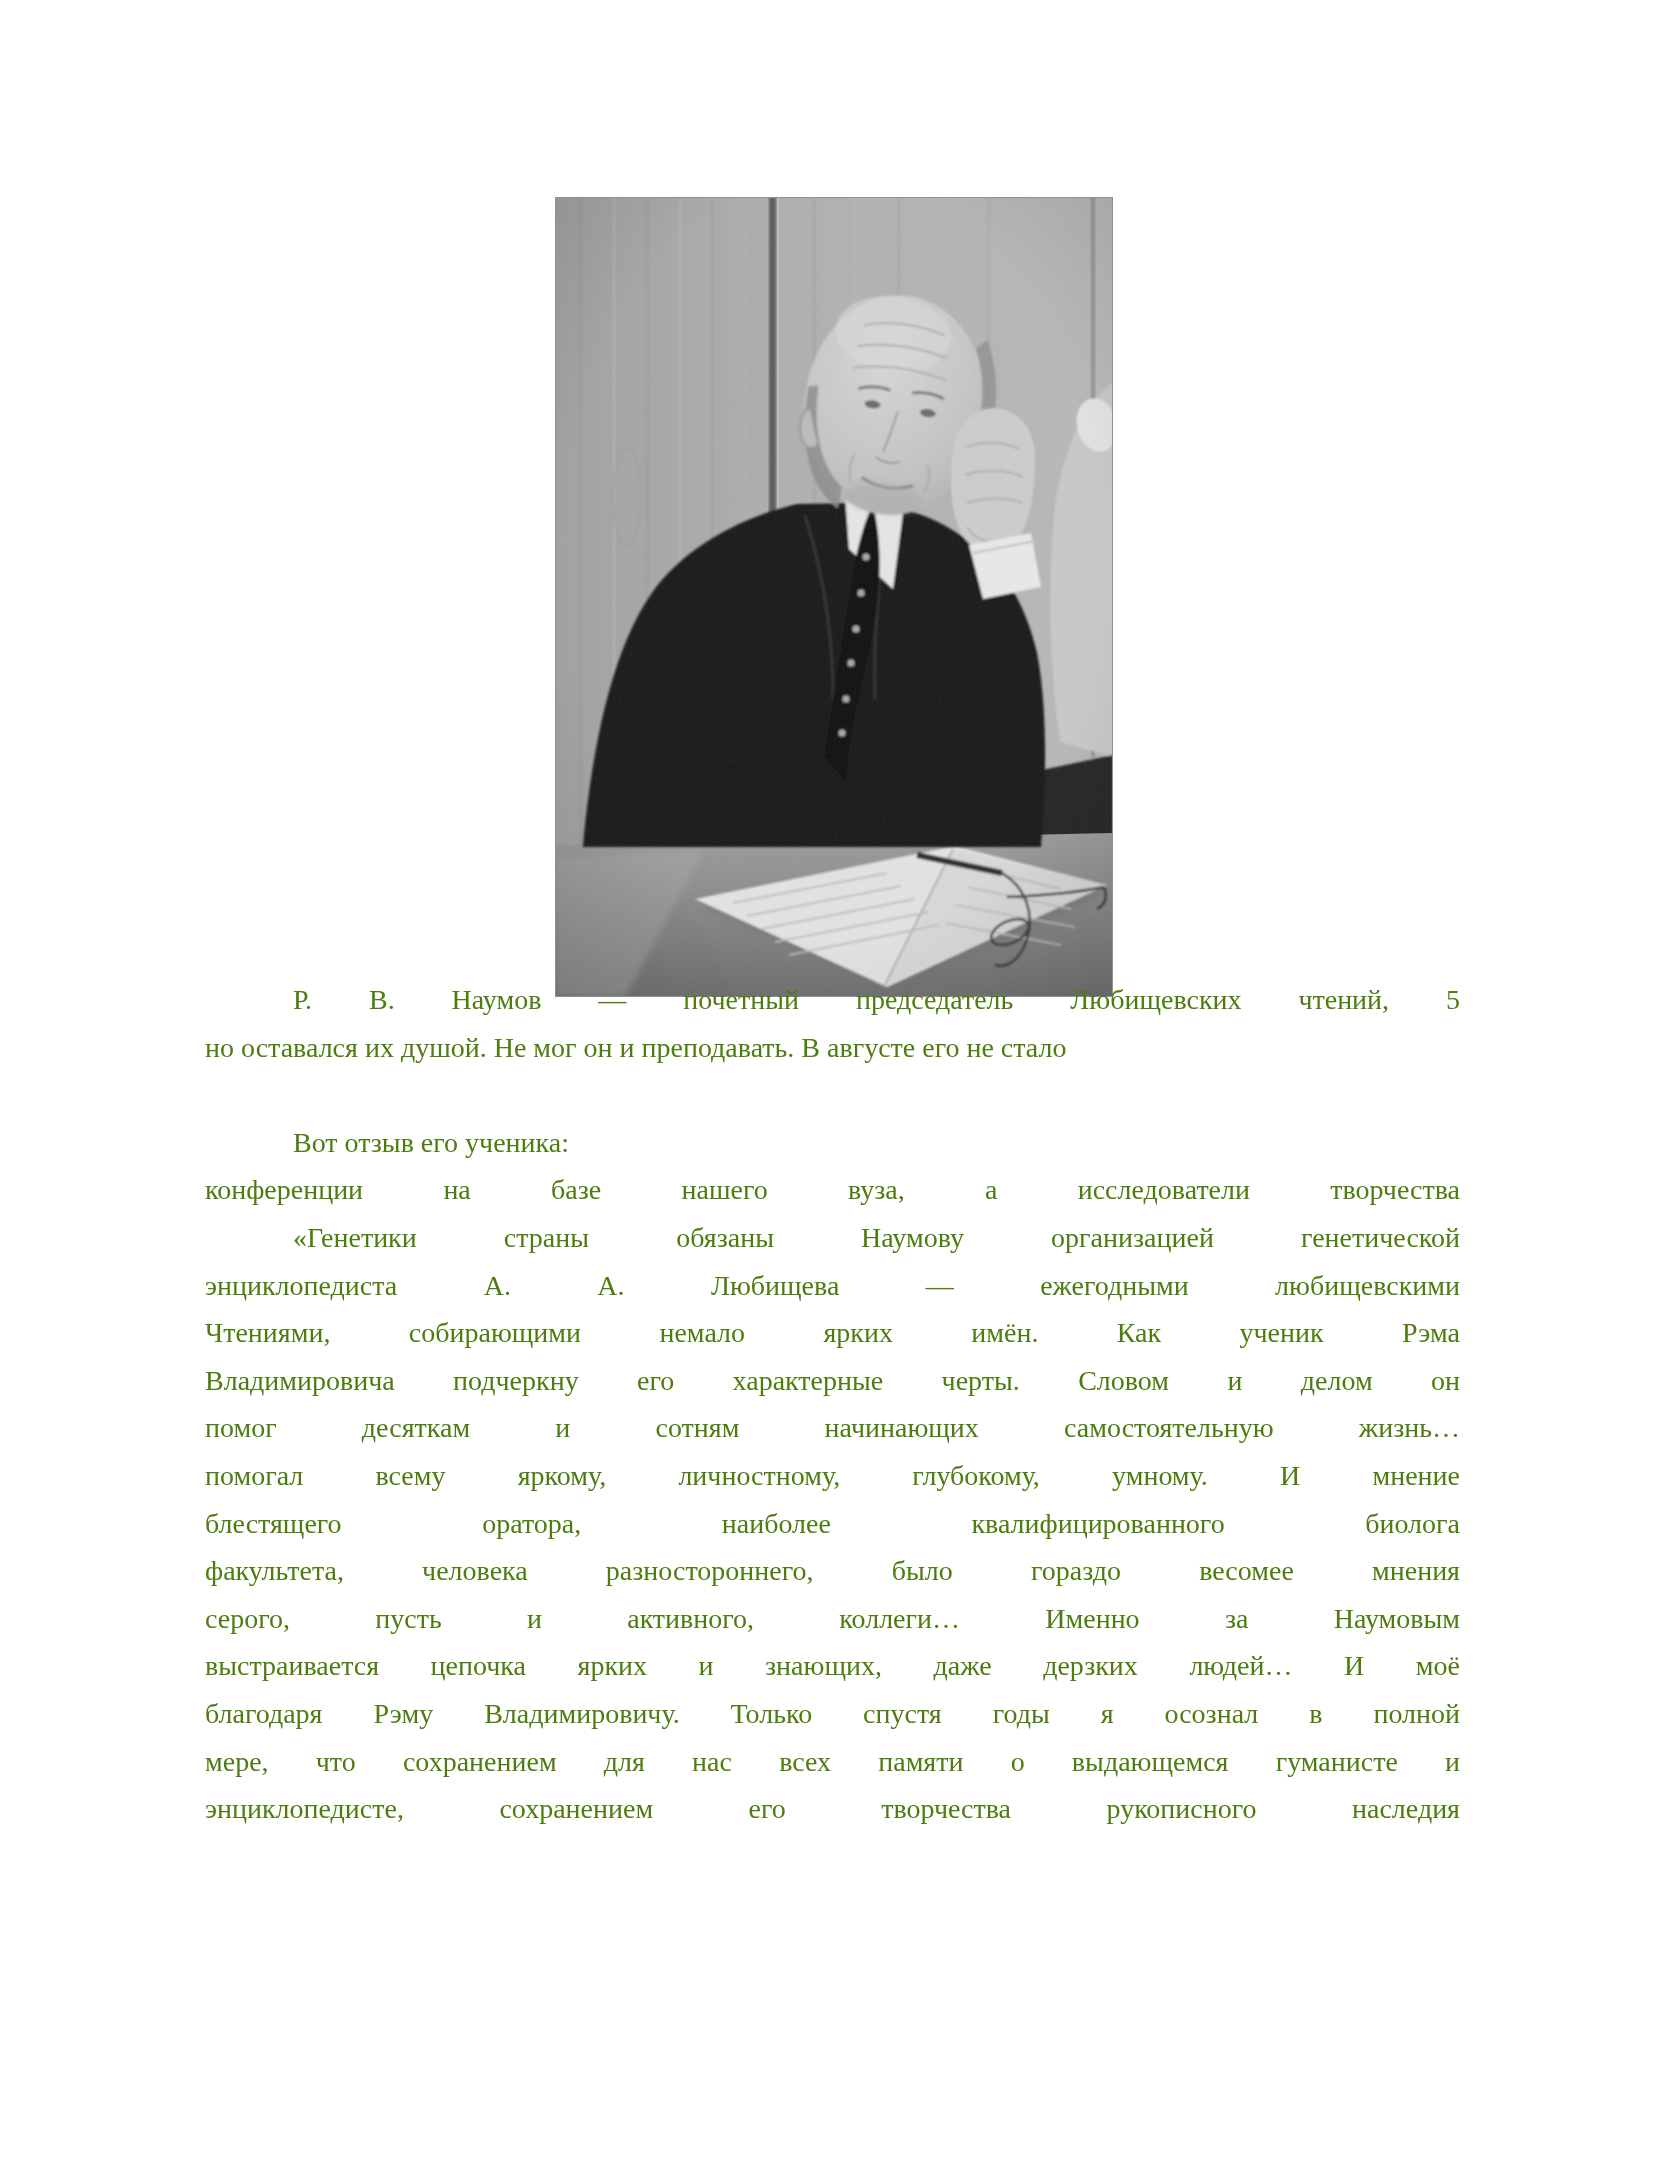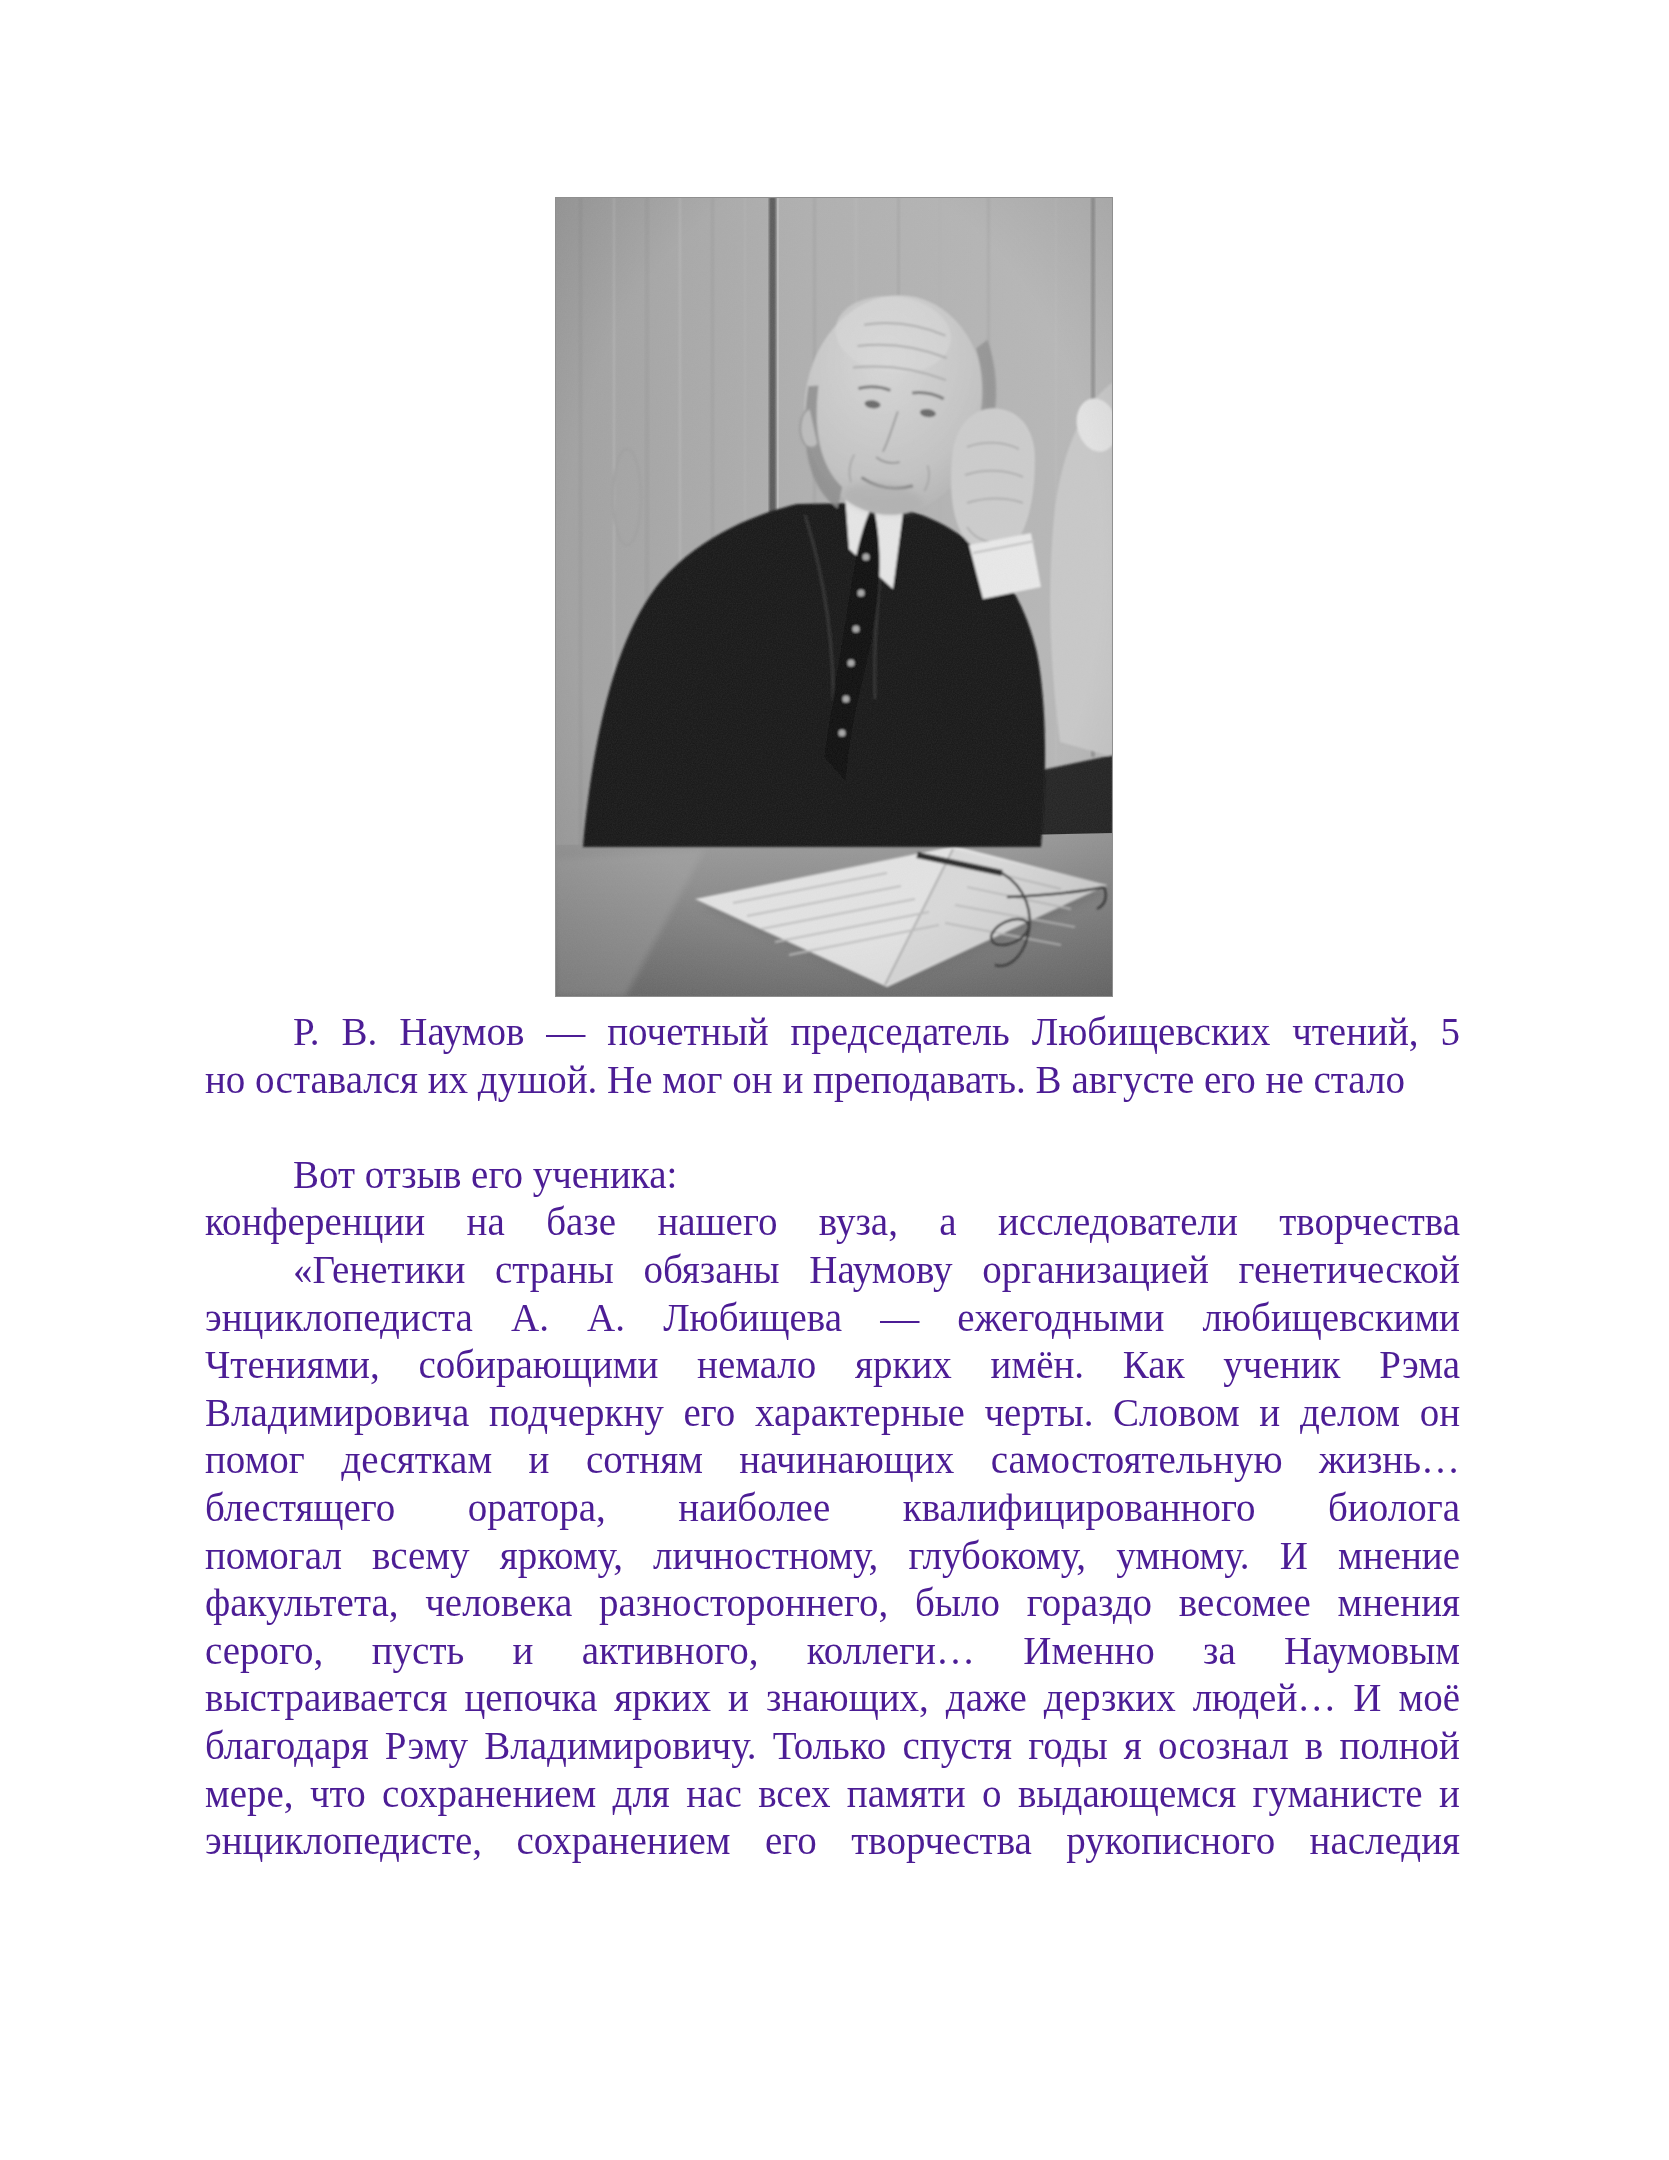--- a/index.html
+++ b/index.html
@@ -6,22 +6,22 @@
   body{
     width:1669px;height:2160px;background:#ffffff;position:relative;
     font-family:"Liberation Serif", serif;
   }
   .page{position:absolute;inset:0;background:#ffffff;}
   .photo{
     position:absolute;left:555px;top:197px;width:558px;height:800px;margin:0;
   }
   .photo svg{display:block;width:100%;height:100%;}
   .textblock{
-    position:absolute;left:205px;top:1008px;width:1255px;
-    font-size:39px;line-height:47.6px;color:#4c1d95;
+    position:absolute;left:205px;top:976px;width:1255px;
+    font-size:28px;line-height:47.6px;color:#4d7c0f;
   }
   .line{white-space:normal;overflow:hidden;}
   .j{text-align:justify;text-align-last:justify;text-justify:inter-word;}
   .l{text-align:right;text-align-last:left;}
   .indent{text-indent:88px;}
   .spacer{height:47.6px;}
 </style>
 </head>
 <body>
 
@@ -194,22 +194,22 @@
     <div class="spacer"></div>
 
     <div class="line l indent">Вот отзыв его ученика:</div>
 
     <div class="line j">конференции на базе нашего вуза, а исследователи творчества</div>
     <div class="line j indent">«Генетики страны обязаны Наумову организацией генетической</div>
     <div class="line j">энциклопедиста А. А. Любищева — ежегодными любищевскими</div>
     <div class="line j">Чтениями, собирающими немало ярких имён. Как ученик Рэма</div>
     <div class="line j">Владимировича подчеркну его характерные черты. Словом и делом он</div>
     <div class="line j">помог десяткам и сотням начинающих самостоятельную жизнь…</div>
+    <div class="line j">помогал всему яркому, личностному, глубокому, умному. И мнение</div>
     <div class="line j">блестящего оратора, наиболее квалифицированного биолога</div>
-    <div class="line j">помогал всему яркому, личностному, глубокому, умному. И мнение</div>
     <div class="line j">факультета, человека разностороннего, было гораздо весомее мнения</div>
     <div class="line j">серого, пусть и активного, коллеги… Именно за Наумовым</div>
     <div class="line j">выстраивается цепочка ярких и знающих, даже дерзких людей… И моё</div>
     <div class="line j">благодаря Рэму Владимировичу. Только спустя годы я осознал в полной</div>
     <div class="line j">мере, что сохранением для нас всех памяти о выдающемся гуманисте и</div>
     <div class="line j">энциклопедисте, сохранением его творчества рукописного наследия</div>
   </div>
 
 </div>
 

